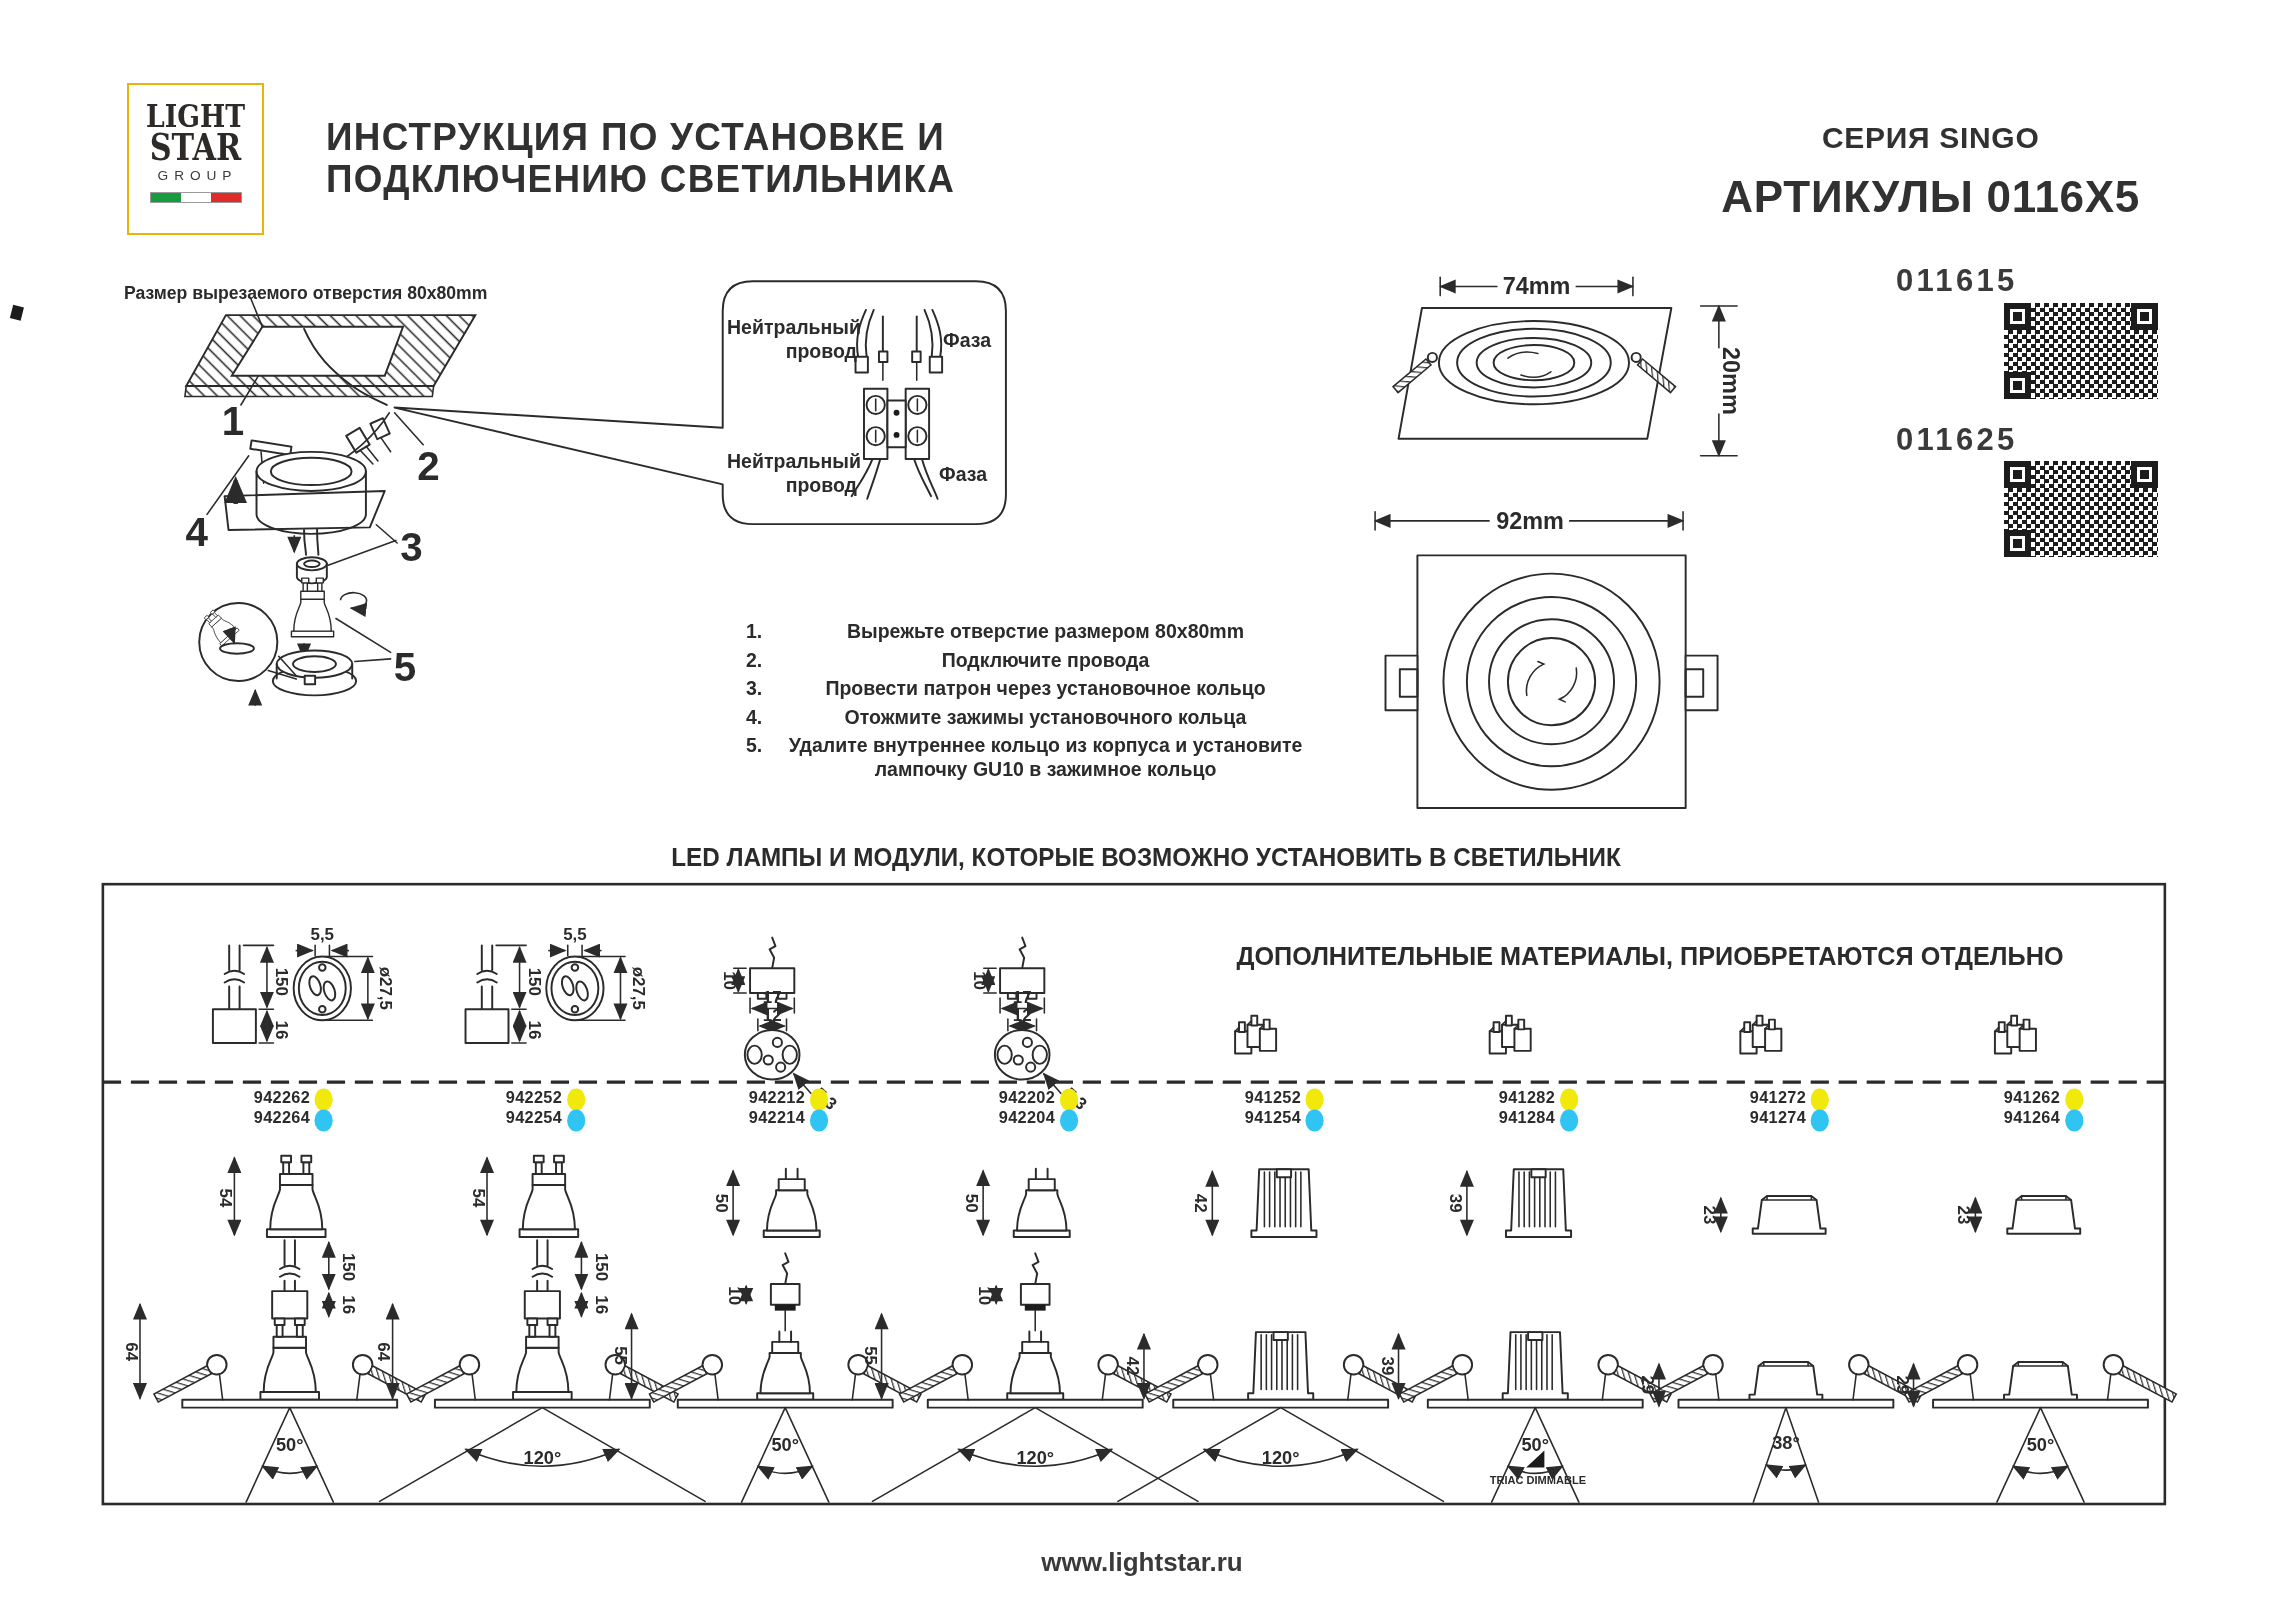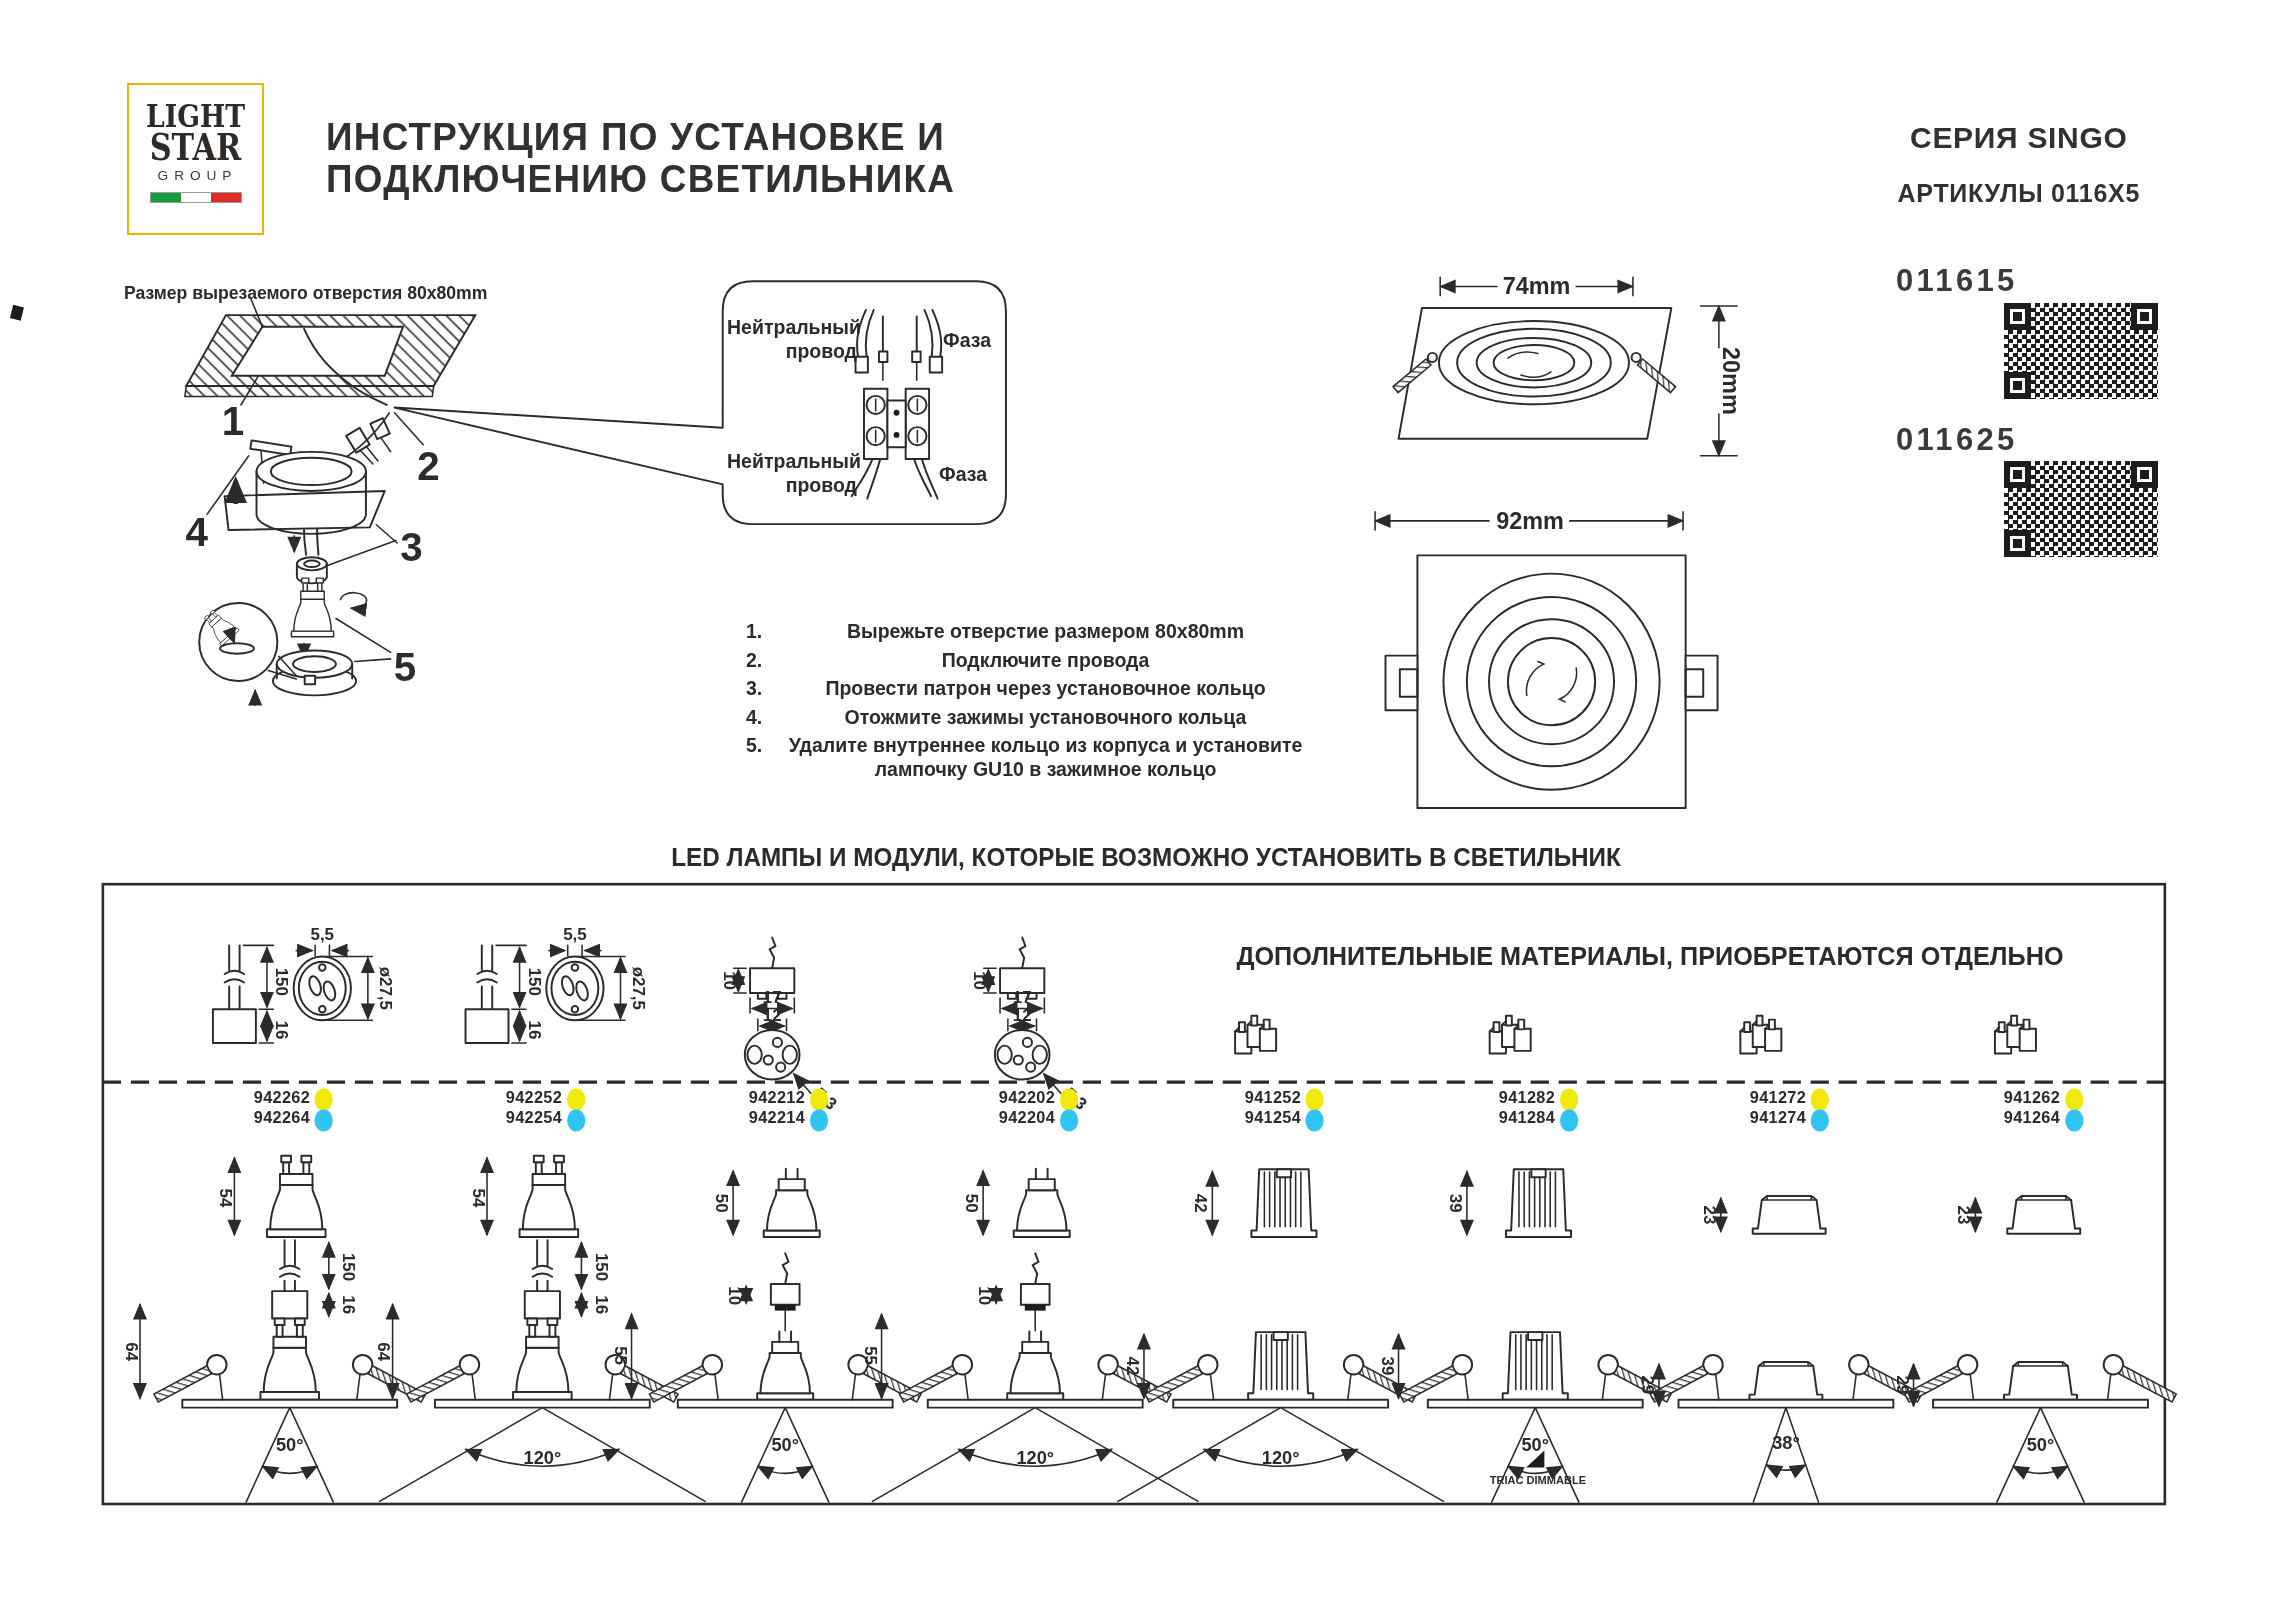--- a/index.html
+++ b/index.html
@@ -22,21 +22,21 @@
   .logo .l1{font-size:29px;margin-top:15.6px;line-height:30px;}
   .logo .l2{font-size:33px;line-height:34px;}
   .logo .l3{font-size:13.7px;letter-spacing:5.9px;color:#3a3a3a;margin-top:3.9px;margin-left:3.9px;}
   .flag{display:flex;width:90px;height:8.5px;margin:9px auto 0;border:0.7px solid #9a9a9a;box-sizing:content-box;}
   .flag span{flex:1;}
   .fl-g{background:#169b3e;} .fl-w{background:#ffffff;} .fl-r{background:#e02b2b;}
   
   .title{left:326px;top:116px;font-size:38px;font-weight:700;letter-spacing:1.3px;color:#313131;line-height:42px;transform:scaleX(.97);transform-origin:left top;}
   .hdr-right{right:144px;top:121px;text-align:center;color:#313131;}
   .hdr-series{font-size:30px;font-weight:700;letter-spacing:0.7px;}
-  .hdr-art{font-size:25px;font-weight:700;margin-top:24px;letter-spacing:0.7px;}
+  .hdr-art{font-size:44px;font-weight:700;margin-top:17px;letter-spacing:0.7px;}
   .pcode{left:1896px;width:154px;text-align:left;font-size:31px;font-weight:700;letter-spacing:3.3px;color:#3a3a3a;}
   
   .qr{left:2004px;width:154px;height:96px;
       background:
         repeating-conic-gradient(#1c1c1c 0% 25%, #ffffff 0% 50%) 0 0/9px 9px,
         repeating-conic-gradient(#1c1c1c 0% 25%, #ffffff 0% 50%) 4.6px 2.6px/15px 15px;}
   .qr i{position:absolute;width:27px;height:27px;border:6.5px solid #1c1c1c;background:#fff;box-sizing:border-box;}
   .qr i:after{content:"";position:absolute;inset:2.6px;background:#1c1c1c;}
   .qr .tl{left:0;top:0;} .qr .tr{right:0;top:0;} .qr .bl{left:0;bottom:0;}
   .note{left:124px;top:283px;font-size:17.6px;font-weight:700;}
@@ -586,15 +586,16 @@
     </div>
 <div class="abs artcol" style="left:1695px;">
       <div>941272</div>
       <div>941274</div>
     </div>
 <div class="abs artcol" style="left:1949px;">
       <div>941262</div>
       <div>941264</div>
     </div>
 
+<div class="abs footer">www.lightstar.ru</div>
 
 </div>
 
 
 </body></html>

